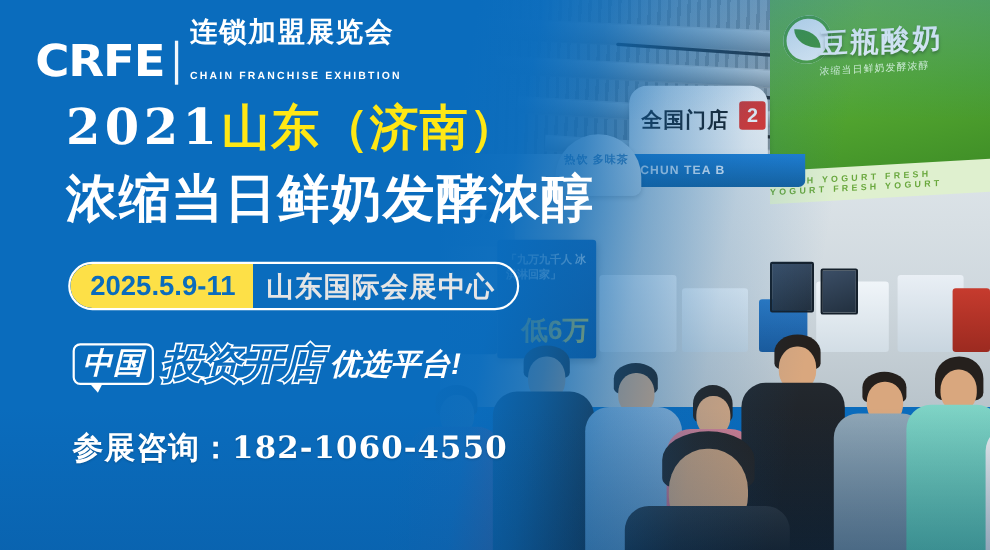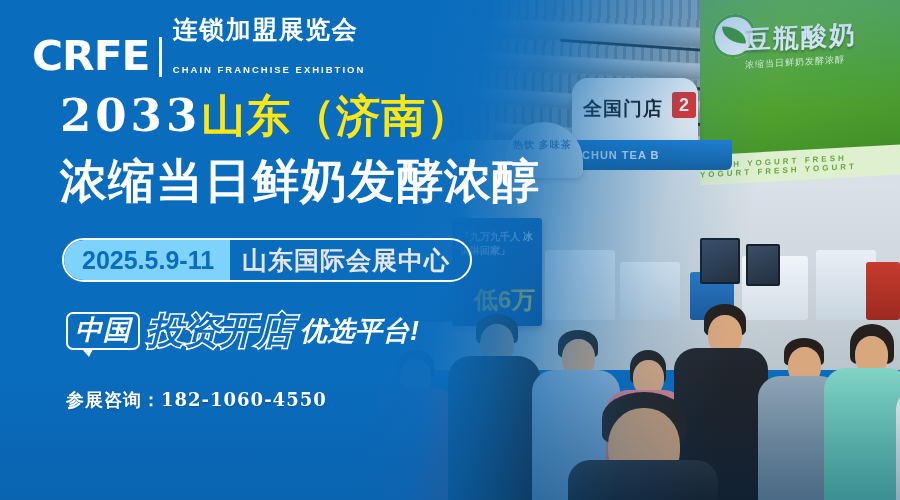--- a/index.html
+++ b/index.html
@@ -233,21 +233,21 @@
   }
 
   
   .pill {
     position:absolute; left:62px; top:238px;
     height:44px; display:flex; align-items:stretch;
     border:2px solid #ffffff; border-radius:22px;
     overflow:hidden; background:transparent;
   }
   .pill-date {
-    background:#7dd3fc; color:#0a6cbd;
+    background:#fde047; color:#0a6cbd;
     font-size:25px; font-weight:700; letter-spacing:0px;
     display:flex; align-items:center; padding:0 16px 0 18px;
     border-radius:20px 0 0 20px;
     font-family:"Liberation Sans","DejaVu Sans",sans-serif;
   }
   .pill-venue {
     color:#e5e5e5; font-size:25px; font-weight:700; letter-spacing:1px;
     display:flex; align-items:center; padding:0 20px 0 12px;
   }
 
@@ -275,21 +275,21 @@
   }
   .tag-hl {
     color:#0a6cbd; font-size:36px; font-weight:700; letter-spacing:.5px; line-height:30px;
     -webkit-text-stroke:3px #ffffff;
     paint-order:stroke fill;
   }
 
   
   .phone {
     position:absolute; left:66px; top:388px;
-    color:#ffffff; font-size:18px; font-weight:700; letter-spacing:1px;
+    color:#ffffff; font-size:28px; font-weight:700; letter-spacing:1px;
     white-space:nowrap;
     font-family:"DejaVu Serif","Liberation Serif",serif;
     text-shadow:0 1px 2px rgba(0,0,0,.2);
   }
 </style>
 </head>
 <body>
 
 <div class="banner">
 
@@ -413,21 +413,21 @@
     <div class="logo">
       <div class="logo-crfe">CRFE</div>
       <div class="logo-divider"></div>
       <div class="logo-right">
         <div class="logo-cn">连锁加盟展览会</div>
         <div class="logo-en">CHAIN FRANCHISE EXHIBTION</div>
       </div>
     </div>
 
     <div class="h1">
-      <span class="year">2033</span><span class="loc">山东（济南）</span>
+      <span class="year">2021</span><span class="loc">山东（济南）</span>
     </div>
 
     <div class="h2">浓缩当日鲜奶发酵浓醇</div>
 
     <div class="pill">
       <div class="pill-date">2025.5.9-11</div>
       <div class="pill-venue">山东国际会展中心</div>
     </div>
 
     <div class="tag">

